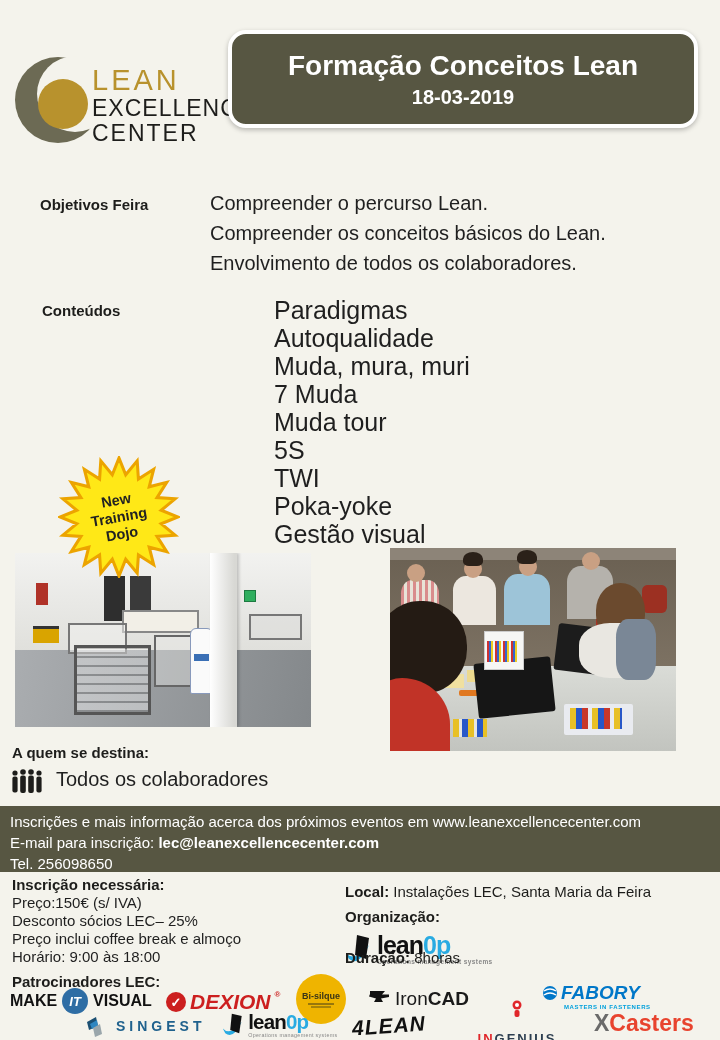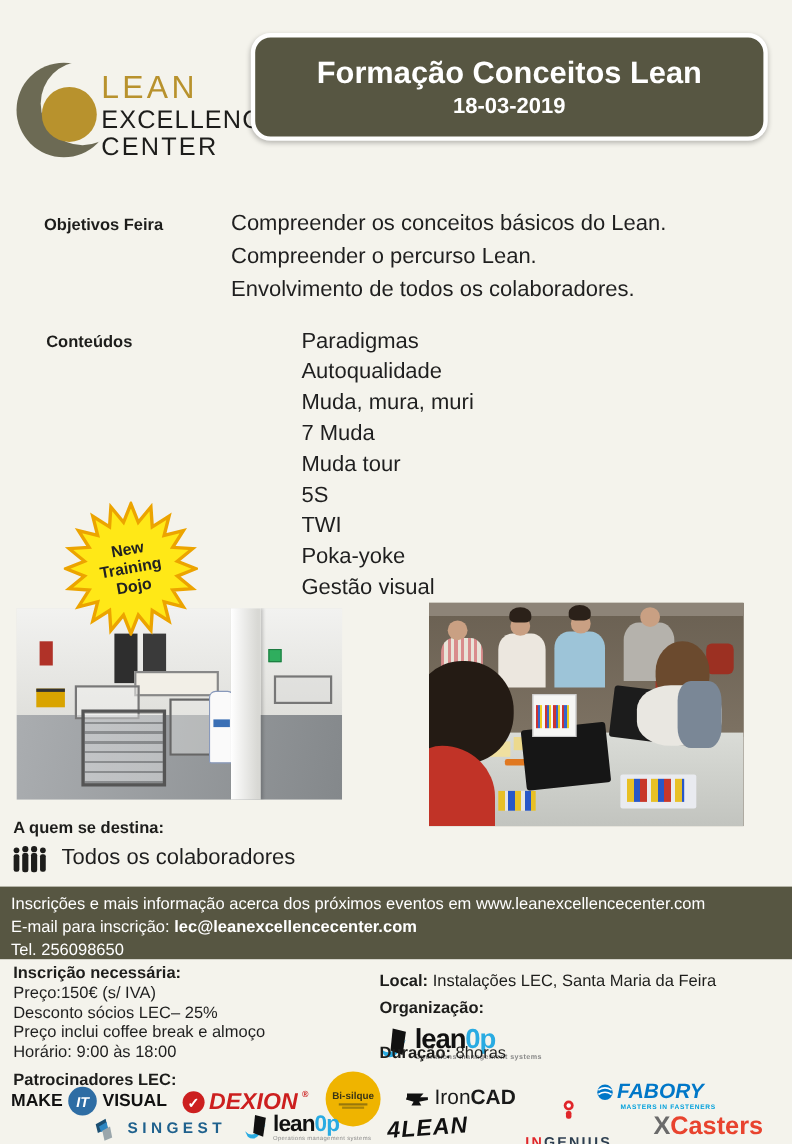--- a/index.html
+++ b/index.html
@@ -22,21 +22,21 @@
     display: flex; flex-direction: column; align-items: center; justify-content: center;
     box-shadow: 0 2px 5px rgba(0,0,0,.25); text-align: center;
   }
   .title-main { color: #fff; font-size: 28px; font-weight: bold; text-align: center; }
   .title-date { color: #fff; font-size: 20px; font-weight: bold; margin-top: 4px; }
   
   .sec-label { position: absolute; font-size: 15px; font-weight: bold; color: #1d1d1b; }
   .obj-label { left: 40px; top: 196px; }
   .obj-lines { position: absolute; left: 210px; top: 188px; font-size: 20px; line-height: 30px; color: #1f1f1f; }
   .cont-label { left: 42px; top: 302px; }
-  .cont-list { position: absolute; left: 274px; top: 296px; font-size: 20px; line-height: 28px; color: #1f1f1f; }
+  .cont-list { position: absolute; left: 274px; top: 296px; font-size: 25px; line-height: 28px; color: #1f1f1f; }
   
   .star-wrap { position: absolute; left: 58px; top: 456px; width: 122px; height: 122px; z-index: 6; }
   .star-text {
     position: absolute; inset: 0; display: flex; flex-direction: column;
     align-items: center; justify-content: center; transform: rotate(-10deg);
     font-size: 14.5px; font-weight: bold; line-height: 17px; color: #222;
   }
   
   .photo { position: absolute; overflow: hidden; z-index: 1; }
   .photo > div { position: absolute; }
@@ -117,21 +117,21 @@
   .sponsor { position: absolute; }
   .miv { left: 10px; top: 988px; display: flex; align-items: center; gap: 5px; font-weight: bold; font-size: 16px; color: #111; }
   .miv-circle { width: 26px; height: 26px; border-radius: 50%; background: #2e6da4; color: #fff; font-style: italic; font-size: 13px; display: flex; align-items: center; justify-content: center; }
   .dexion { left: 166px; top: 990px; display: flex; align-items: center; gap: 4px; color: #cc1f1f; font-weight: bold; font-style: italic; font-size: 21px; }
   .dexion-circle { width: 20px; height: 20px; border-radius: 50%; background: #cc1f1f; color: #fff; font-size: 13px; font-style: normal; display: flex; align-items: center; justify-content: center; flex: none; }
   .dexion-reg { font-size: 8px; font-style: normal; align-self: flex-start; }
   .bisilque { left: 296px; top: 974px; width: 50px; height: 50px; border-radius: 50%; background: #efb400; display: flex; flex-direction: column; align-items: center; justify-content: center; }
   .bisilque-name { font-size: 9px; font-weight: bold; color: #3a3516; }
   .bisilque-sub { width: 26px; height: 2px; background: rgba(80,70,20,.55); margin-top: 2px; }
   .bisilque-sub2 { width: 20px; height: 2px; background: rgba(80,70,20,.45); margin-top: 1px; }
-  .ironcad { left: 368px; top: 988px; display: flex; align-items: center; gap: 5px; color: #1a1a1a; font-size: 19px; }
+  .ironcad { left: 368px; top: 988px; display: flex; align-items: flex-start; gap: 5px; color: #1a1a1a; font-size: 19px; }
   .ironcad b { font-weight: bold; }
   .fabory { left: 542px; top: 982px; color: #0077c8; }
   .fabory-row { display: flex; align-items: center; gap: 3px; font-style: italic; font-weight: bold; font-size: 19px; }
   .fabory-tag { font-size: 6px; color: #00a0dc; letter-spacing: .6px; margin-left: 22px; font-weight: bold; }
   .singest { left: 84px; top: 1014px; display: flex; align-items: center; gap: 6px; }
   .singest-name { font-size: 14px; font-weight: bold; letter-spacing: 4px; color: #1f618d; }
   .singest-sub { width: 40px; height: 2px; background: #c9a27a; margin-top: 2px; margin-left: 40px; }
   .leanop2 { left: 222px; top: 1012px; }
   .fourlean { left: 352px; top: 1014px; font-size: 21px; font-weight: bold; font-style: italic; color: #111; letter-spacing: 1px; transform: rotate(-4deg); }
   .ingenius { left: 477px; top: 1000px; display: flex; flex-direction: column; align-items: center; gap: 12px; }
@@ -157,22 +157,22 @@
     <div class="logo-ctr">CENTER</div>
   </div>
 
   <div class="title-box">
     <div class="title-main">Formação Conceitos Lean</div>
     <div class="title-date">18-03-2019</div>
   </div>
 
   <div class="sec-label obj-label">Objetivos Feira</div>
   <div class="obj-lines">
+    <div>Compreender o percurso Lean.</div>
     <div>Compreender os conceitos básicos do Lean.</div>
-    <div>Compreender o percurso Lean.</div>
     <div>Envolvimento de todos os colaboradores.</div>
   </div>
 
   <div class="sec-label cont-label">Conteúdos</div>
   <div class="cont-list">
     <div>Paradigmas</div>
     <div>Autoqualidade</div>
     <div>Muda, mura, muri</div>
     <div>7 Muda</div>
     <div>Muda tour</div>

